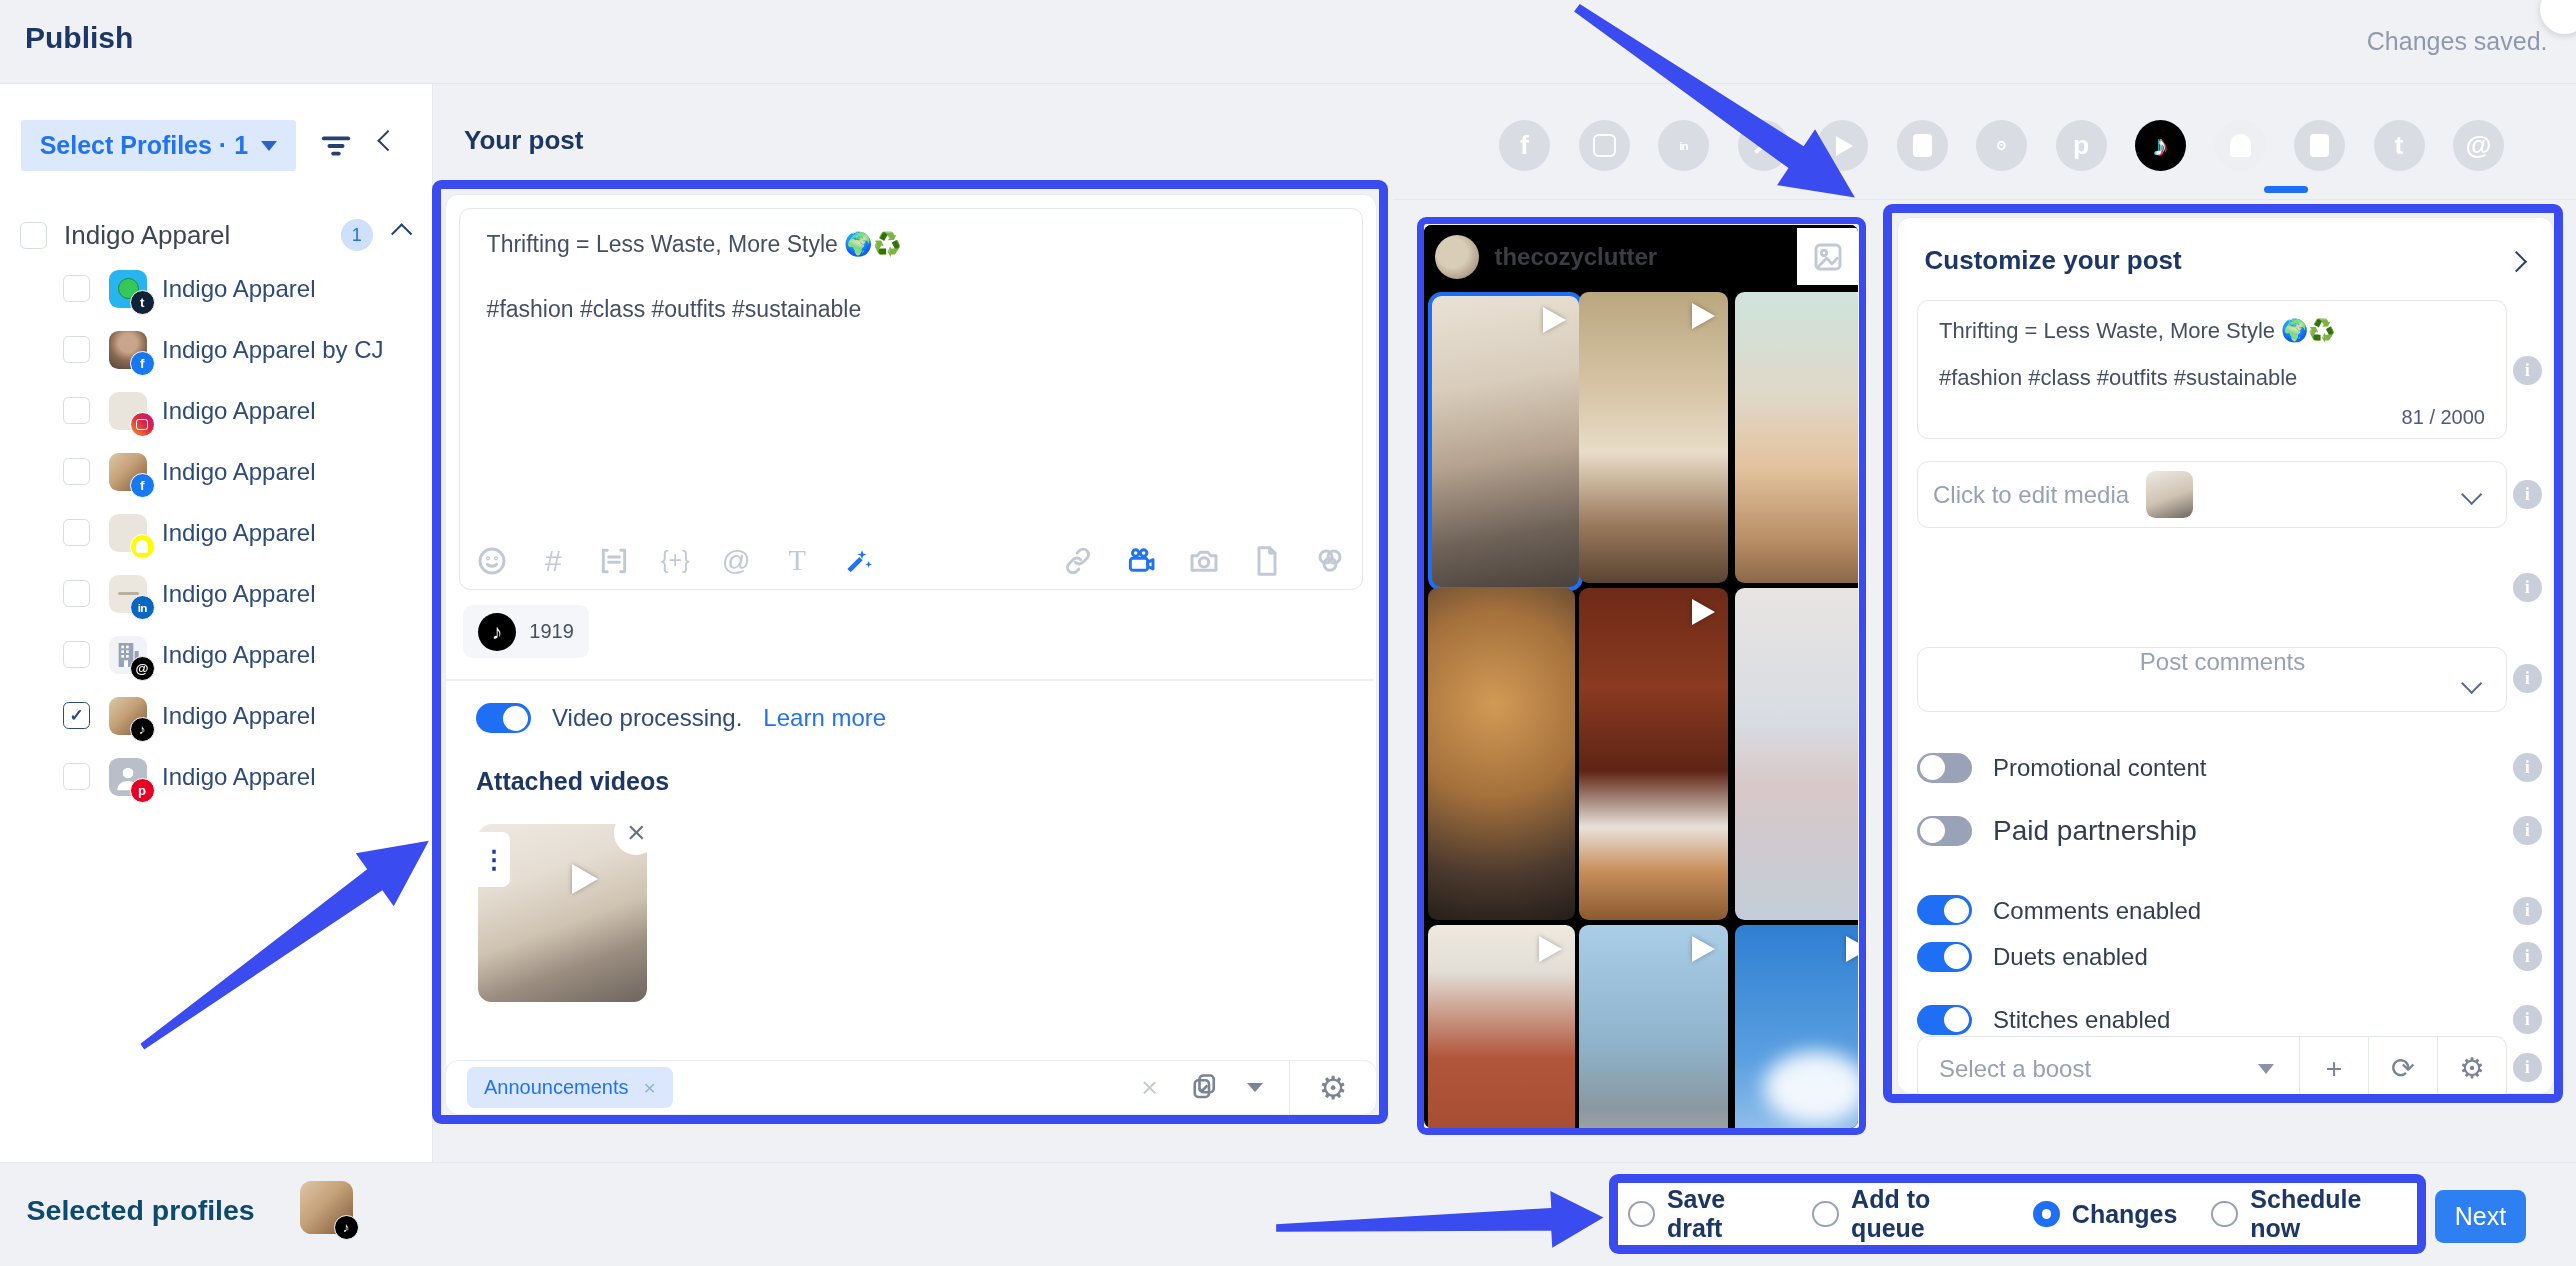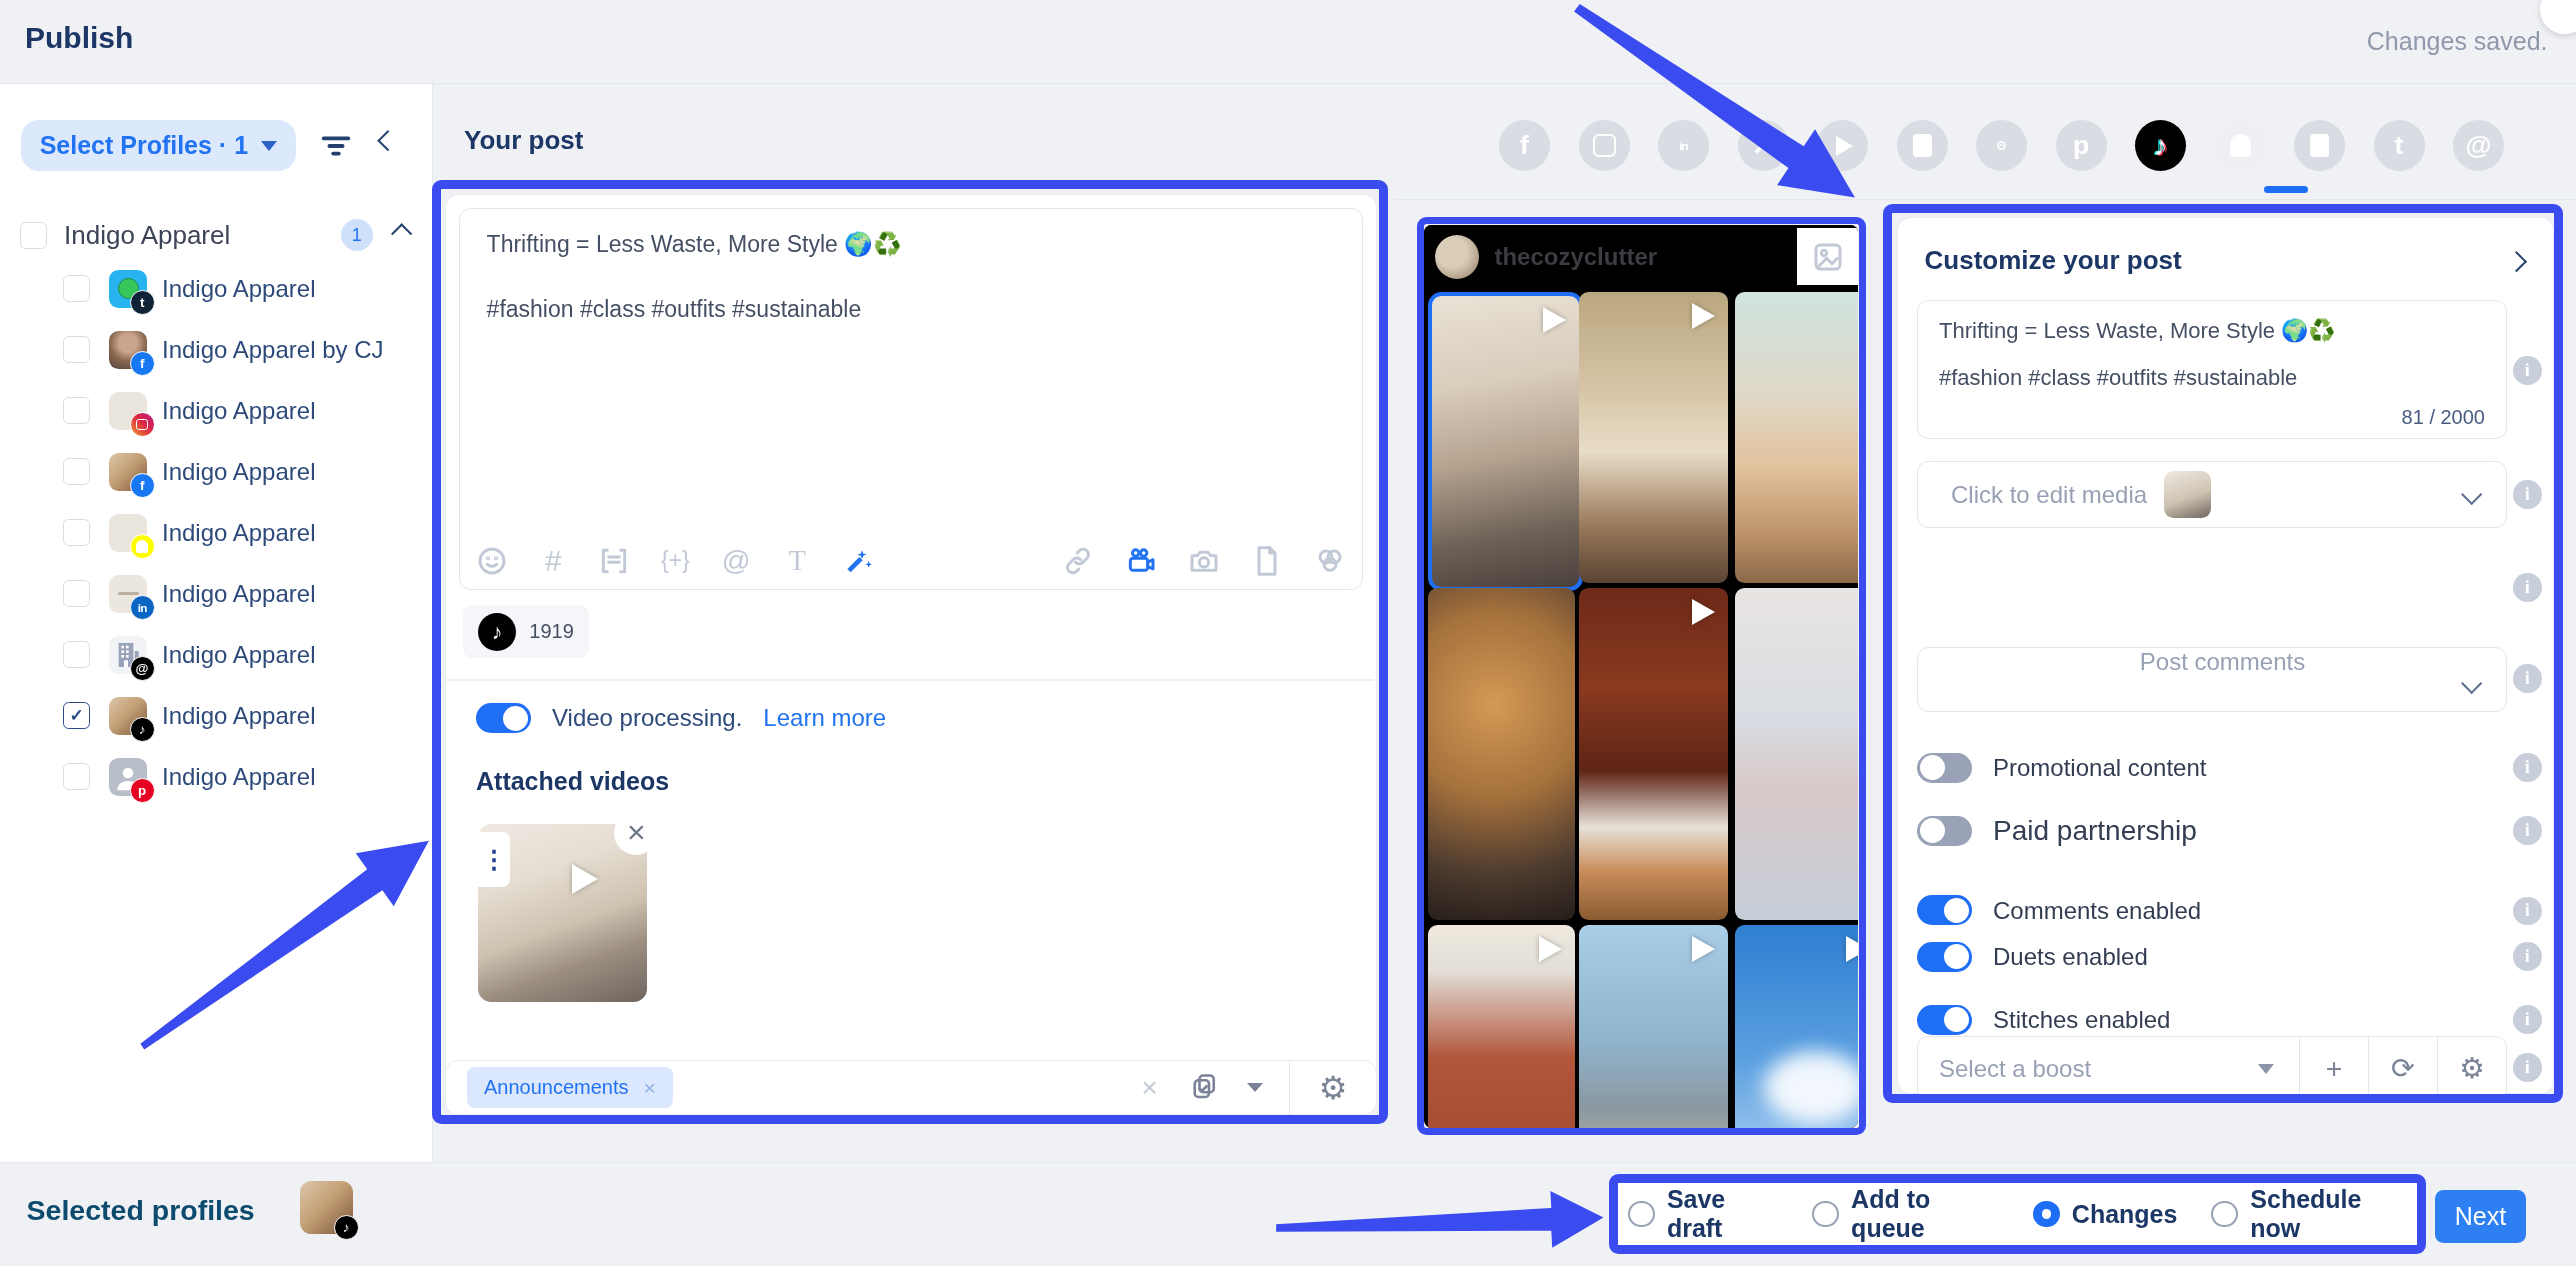--- a/index.html
+++ b/index.html
@@ -6,21 +6,21 @@
   body{width:2576px;height:1267px;position:relative;overflow:hidden;
        font-family:"Liberation Sans",sans-serif;background:#eff1f5;color:#1c3765;}
   .abs{position:absolute;}
   
   .hdr{left:0;top:0;width:2576px;height:83px;background:#f0f1f5;border-bottom:0.9px solid #e3e6ec;}
   .hdr-title{left:25px;top:21px;font-size:30px;font-weight:700;color:#1c3765;}
   .hdr-status{right:28.5px;top:26.6px;font-size:25px;color:#9099ab;}
   .float-dot{right:-13.3px;top:-15px;width:49px;height:49px;border-radius:50%;background:#fff;box-shadow:0 1.9px 7.6px rgba(0,0,0,.15);}
   
   .sidebar{left:0;top:84px;width:432px;height:1078px;background:#fff;border-right:0.9px solid #e5e8ee;}
-  .pill{left:21px;top:120px;width:275px;height:51px;background:#dce8fb;border-radius:18px;
+  .pill{left:21px;top:120px;width:275px;height:51px;background:#dce8fb;border-radius:3px;
         display:flex;align-items:center;justify-content:center;gap:13.3px;cursor:pointer;}
   .pill-txt{color:#2273f1;font-size:25px;font-weight:600;}
   .caret{width:0;height:0;border-left:8.5px solid transparent;border-right:8.5px solid transparent;border-top:10.4px solid #2d62c8;}
   .icon-filter{left:319px;top:129px;width:34px;height:34px;}
   .chev{display:inline-block;width:13.3px;height:13.3px;border-right:2.8px solid #24416f;border-bottom:2.8px solid #24416f;}
   .chev-left{transform:rotate(135deg);} .chev-up{transform:rotate(-135deg);} .chev-right{transform:rotate(-45deg);} .chev-down{transform:rotate(45deg);}
   .collapse-btn{left:380px;top:133px;}
   .grp{left:0;top:214px;width:432px;height:42px;display:flex;align-items:center;}
   .grp-name{font-size:26px;color:#3d4457;margin-left:17px;flex:0 0 auto;}
   .cbx{width:25px;height:25px;border:1.9px solid #d6dbe4;border-radius:5.7px;background:#fff;display:inline-flex;align-items:center;justify-content:center;flex:0 0 auto;}
@@ -484,21 +484,21 @@
   <div class="inner-box" style="position:absolute;left:19px;top:82px;width:588px;height:137px;">
     <div style="padding:17px 21px;font-size:22px;color:#454f63;">
       <div>Thrifting = Less Waste, More Style 🌍♻️</div>
       <div style="margin-top:21px;">#fashion #class #outfits #sustainable</div>
     </div>
     <div style="position:absolute;right:21px;bottom:9.5px;font-size:20px;color:#4a5b82;">81 / 2000</div>
   </div>
   <span class="info-i" style="position:absolute;right:11.4px;top:138px;">i</span>
 
   <div class="inner-box" style="position:absolute;left:19px;top:243px;width:588px;height:65px;display:flex;align-items:center;">
-    <span class="placeholder" style="margin-left:33px;font-size:24px;">Click to edit media</span>
+    <span class="placeholder" style="margin-left:15px;font-size:24px;">Click to edit media</span>
     <span style="margin-left:17px;width:47px;height:47px;border-radius:9.5px;background:linear-gradient(160deg,#efe9e2 0%,#cfc3b2 55%,#6e655e 100%);"></span>
     <span class="chev chev-down" style="margin-left:auto;margin-right:26.6px;border-color:#5a6a8a;"></span>
   </div>
   <span class="info-i" style="position:absolute;right:11.4px;top:262px;">i</span>
 
   <span class="info-i" style="position:absolute;right:11.4px;top:355px;">i</span>
 
   <div class="inner-box" style="position:absolute;left:19px;top:429px;width:588px;height:63px;display:flex;align-items:center;flex-direction:column;">
     <span class="placeholder" style="margin-left:21px;font-size:24px;">Post comments</span>
     <span class="chev chev-down" style="margin-left:auto;margin-right:26.6px;border-color:#5a6a8a;"></span>

